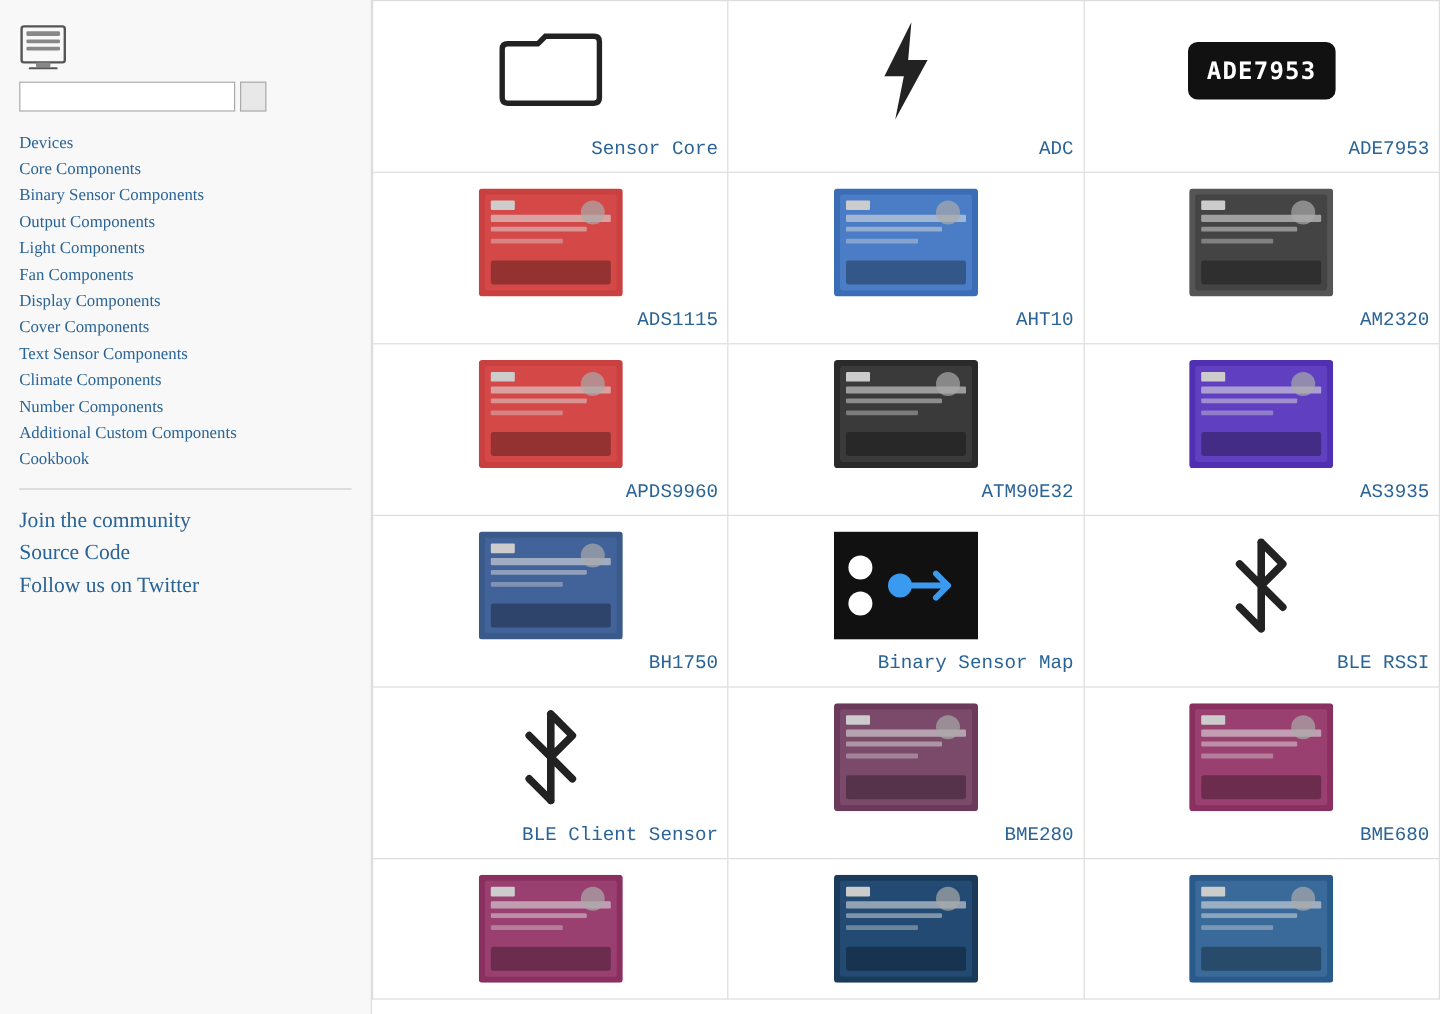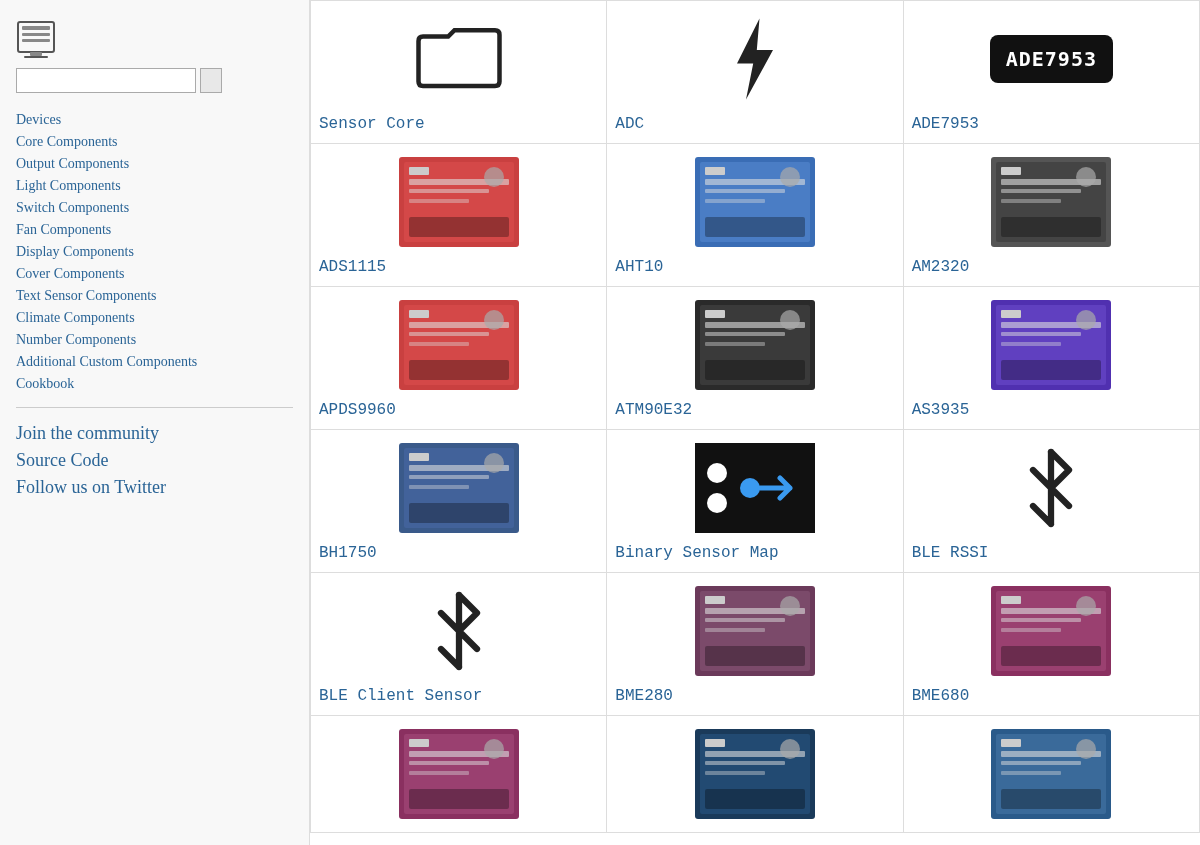--- a/index.html
+++ b/index.html
@@ -92,21 +92,21 @@
       overflow-y: auto;
       height: 845px;
     }
     .grid-table {
       width: 100%;
       border-collapse: collapse;
       table-layout: fixed;
     }
     .grid-table td {
       border: 1px solid #ddd;
-      text-align: left;
+      text-align: right;
       padding: 8px;
       vertical-align: bottom;
     }
     .cell-image {
       display: flex;
       align-items: center;
       justify-content: center;
       height: 100px;
     }
     .cell-label {
@@ -136,23 +136,23 @@
   <div class="quick-search-label"></div>
   <div class="search-row">
     <input type="text" style="">
     <button></button>
   </div>
   <div class="toc-title"></div>
   <nav>
 
   <a class="nav-link">Devices</a>
       <a class="nav-link">Core Components</a>
+      <a class="nav-link">Binary Sensor Components</a>
       <a class="nav-link">Output Components</a>
       <a class="nav-link">Light Components</a>
-      <a class="nav-link">Switch Components</a>
       <a class="nav-link">Fan Components</a>
       <a class="nav-link">Display Components</a>
       <a class="nav-link">Cover Components</a>
       <a class="nav-link">Text Sensor Components</a>
       <a class="nav-link">Climate Components</a>
       <a class="nav-link">Number Components</a>
       <a class="nav-link">Additional Custom Components</a>
       <a class="nav-link">Cookbook</a>
     </nav>
   <hr class="sidebar-divider">

